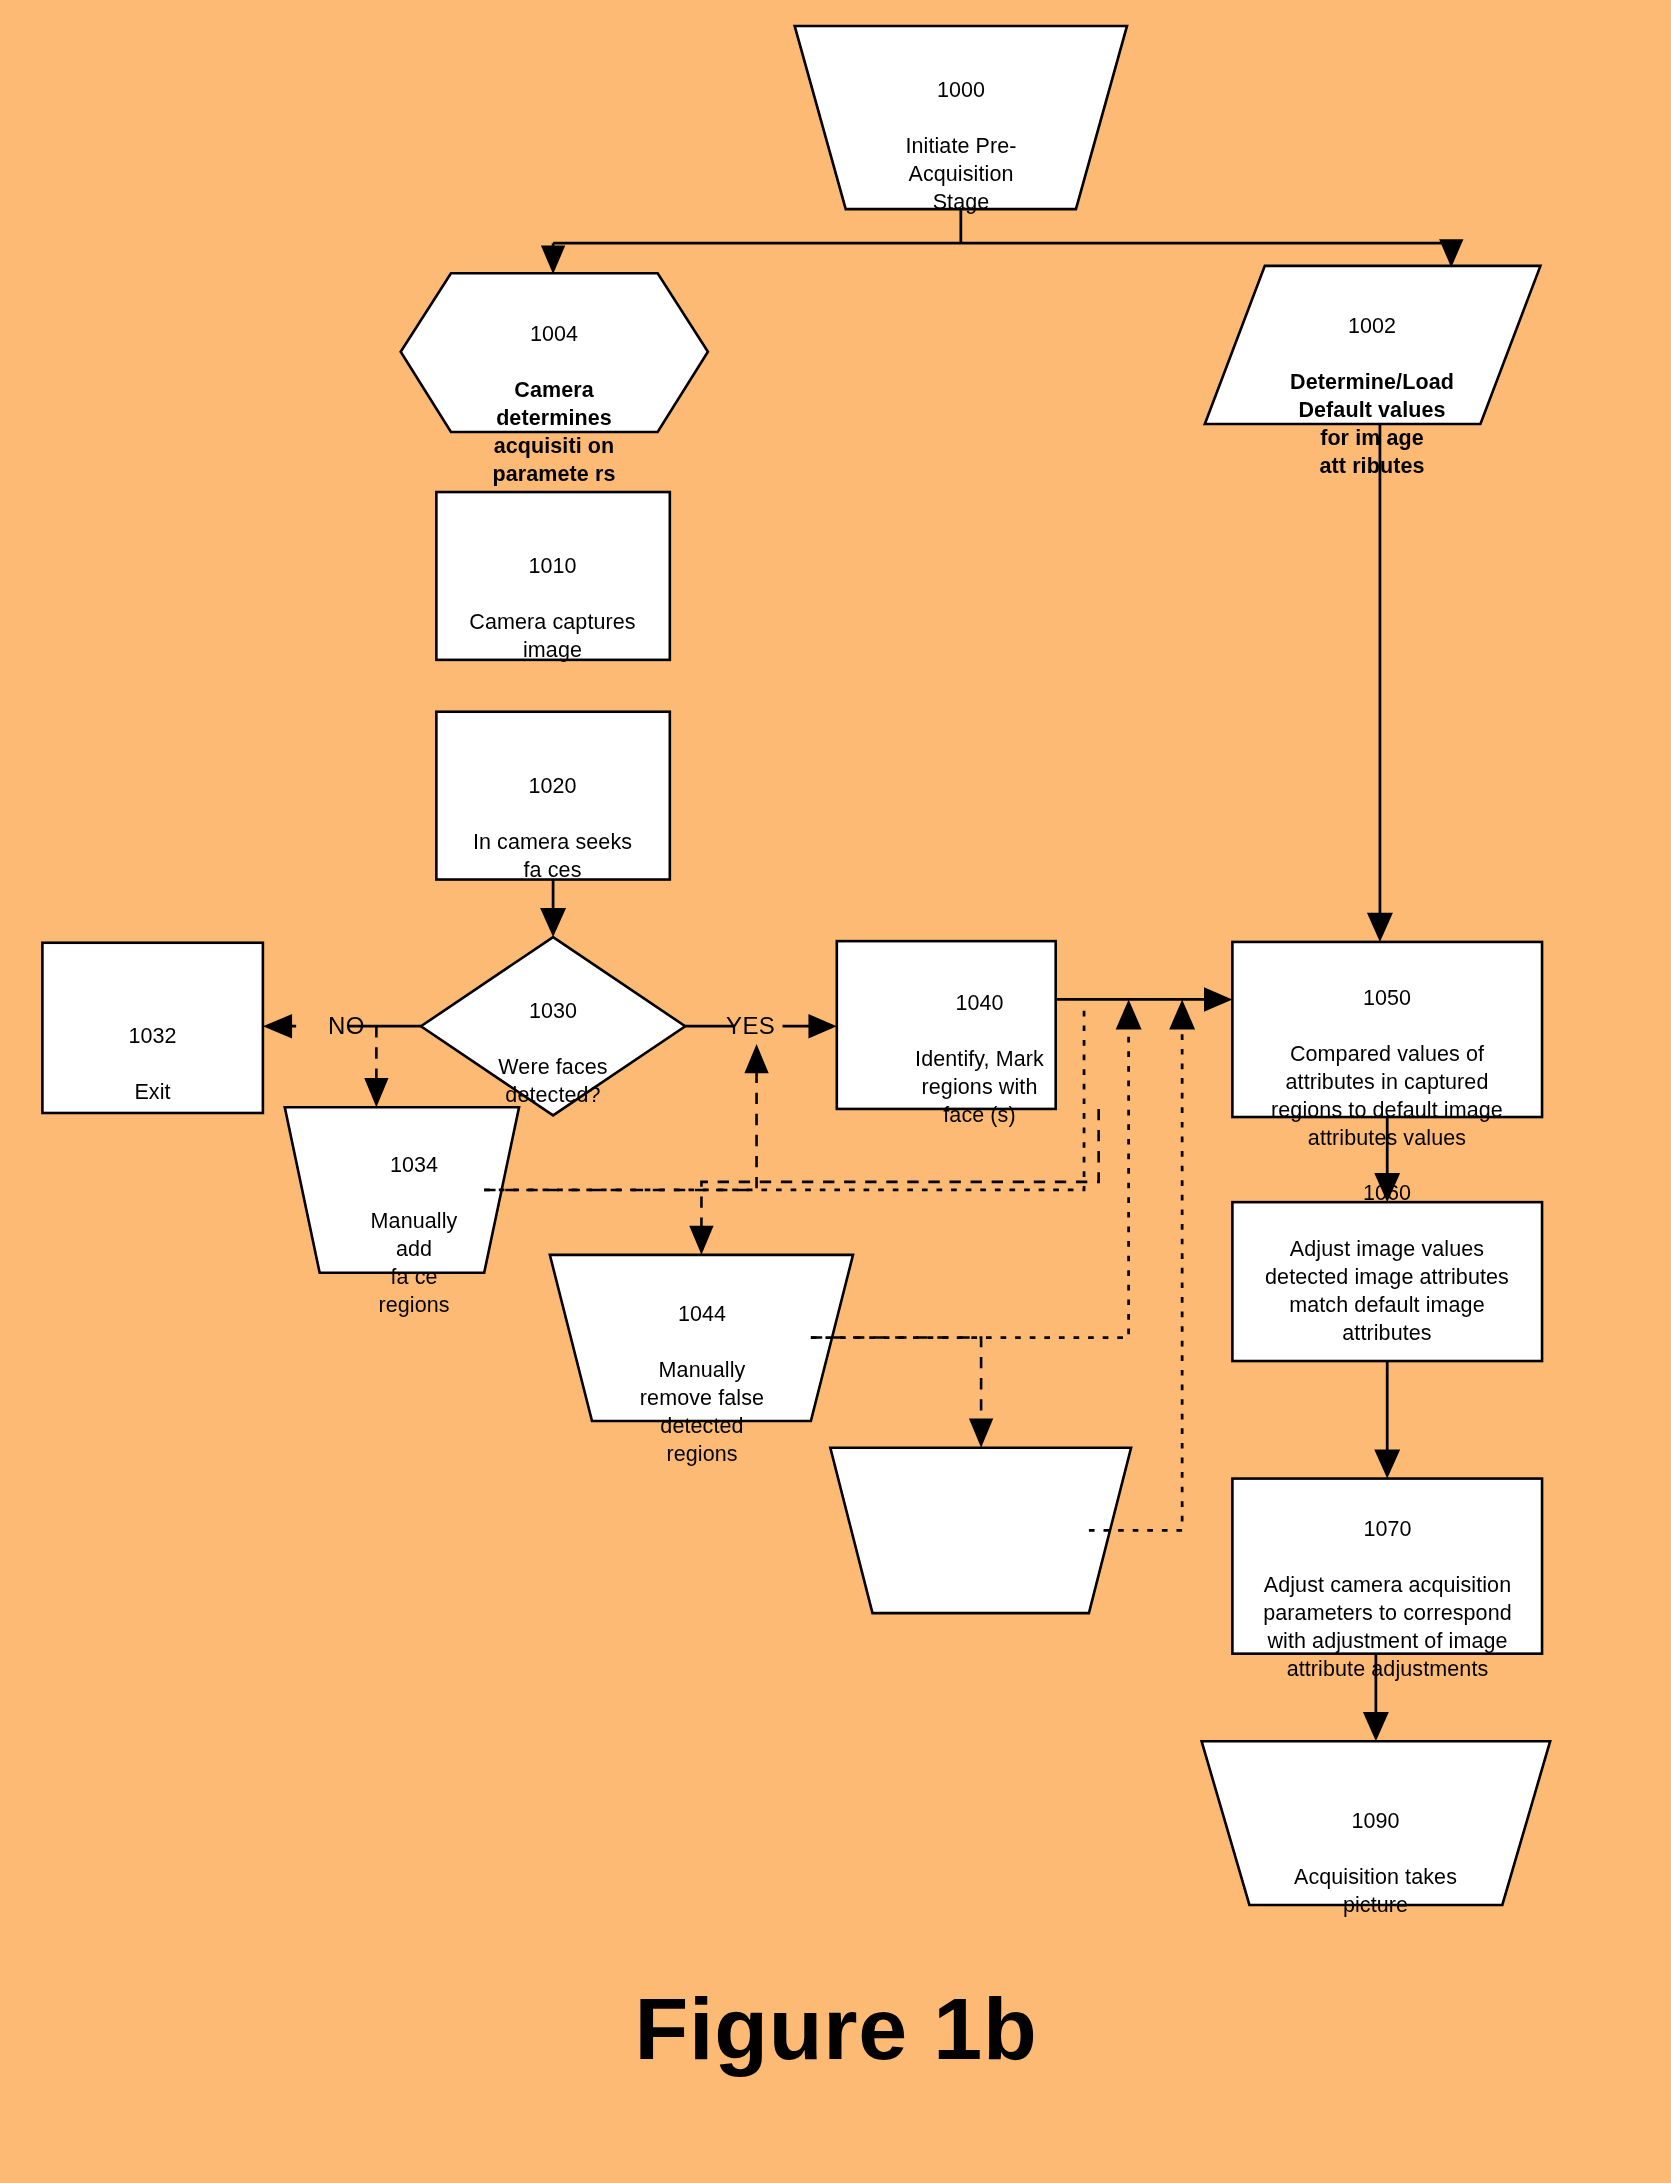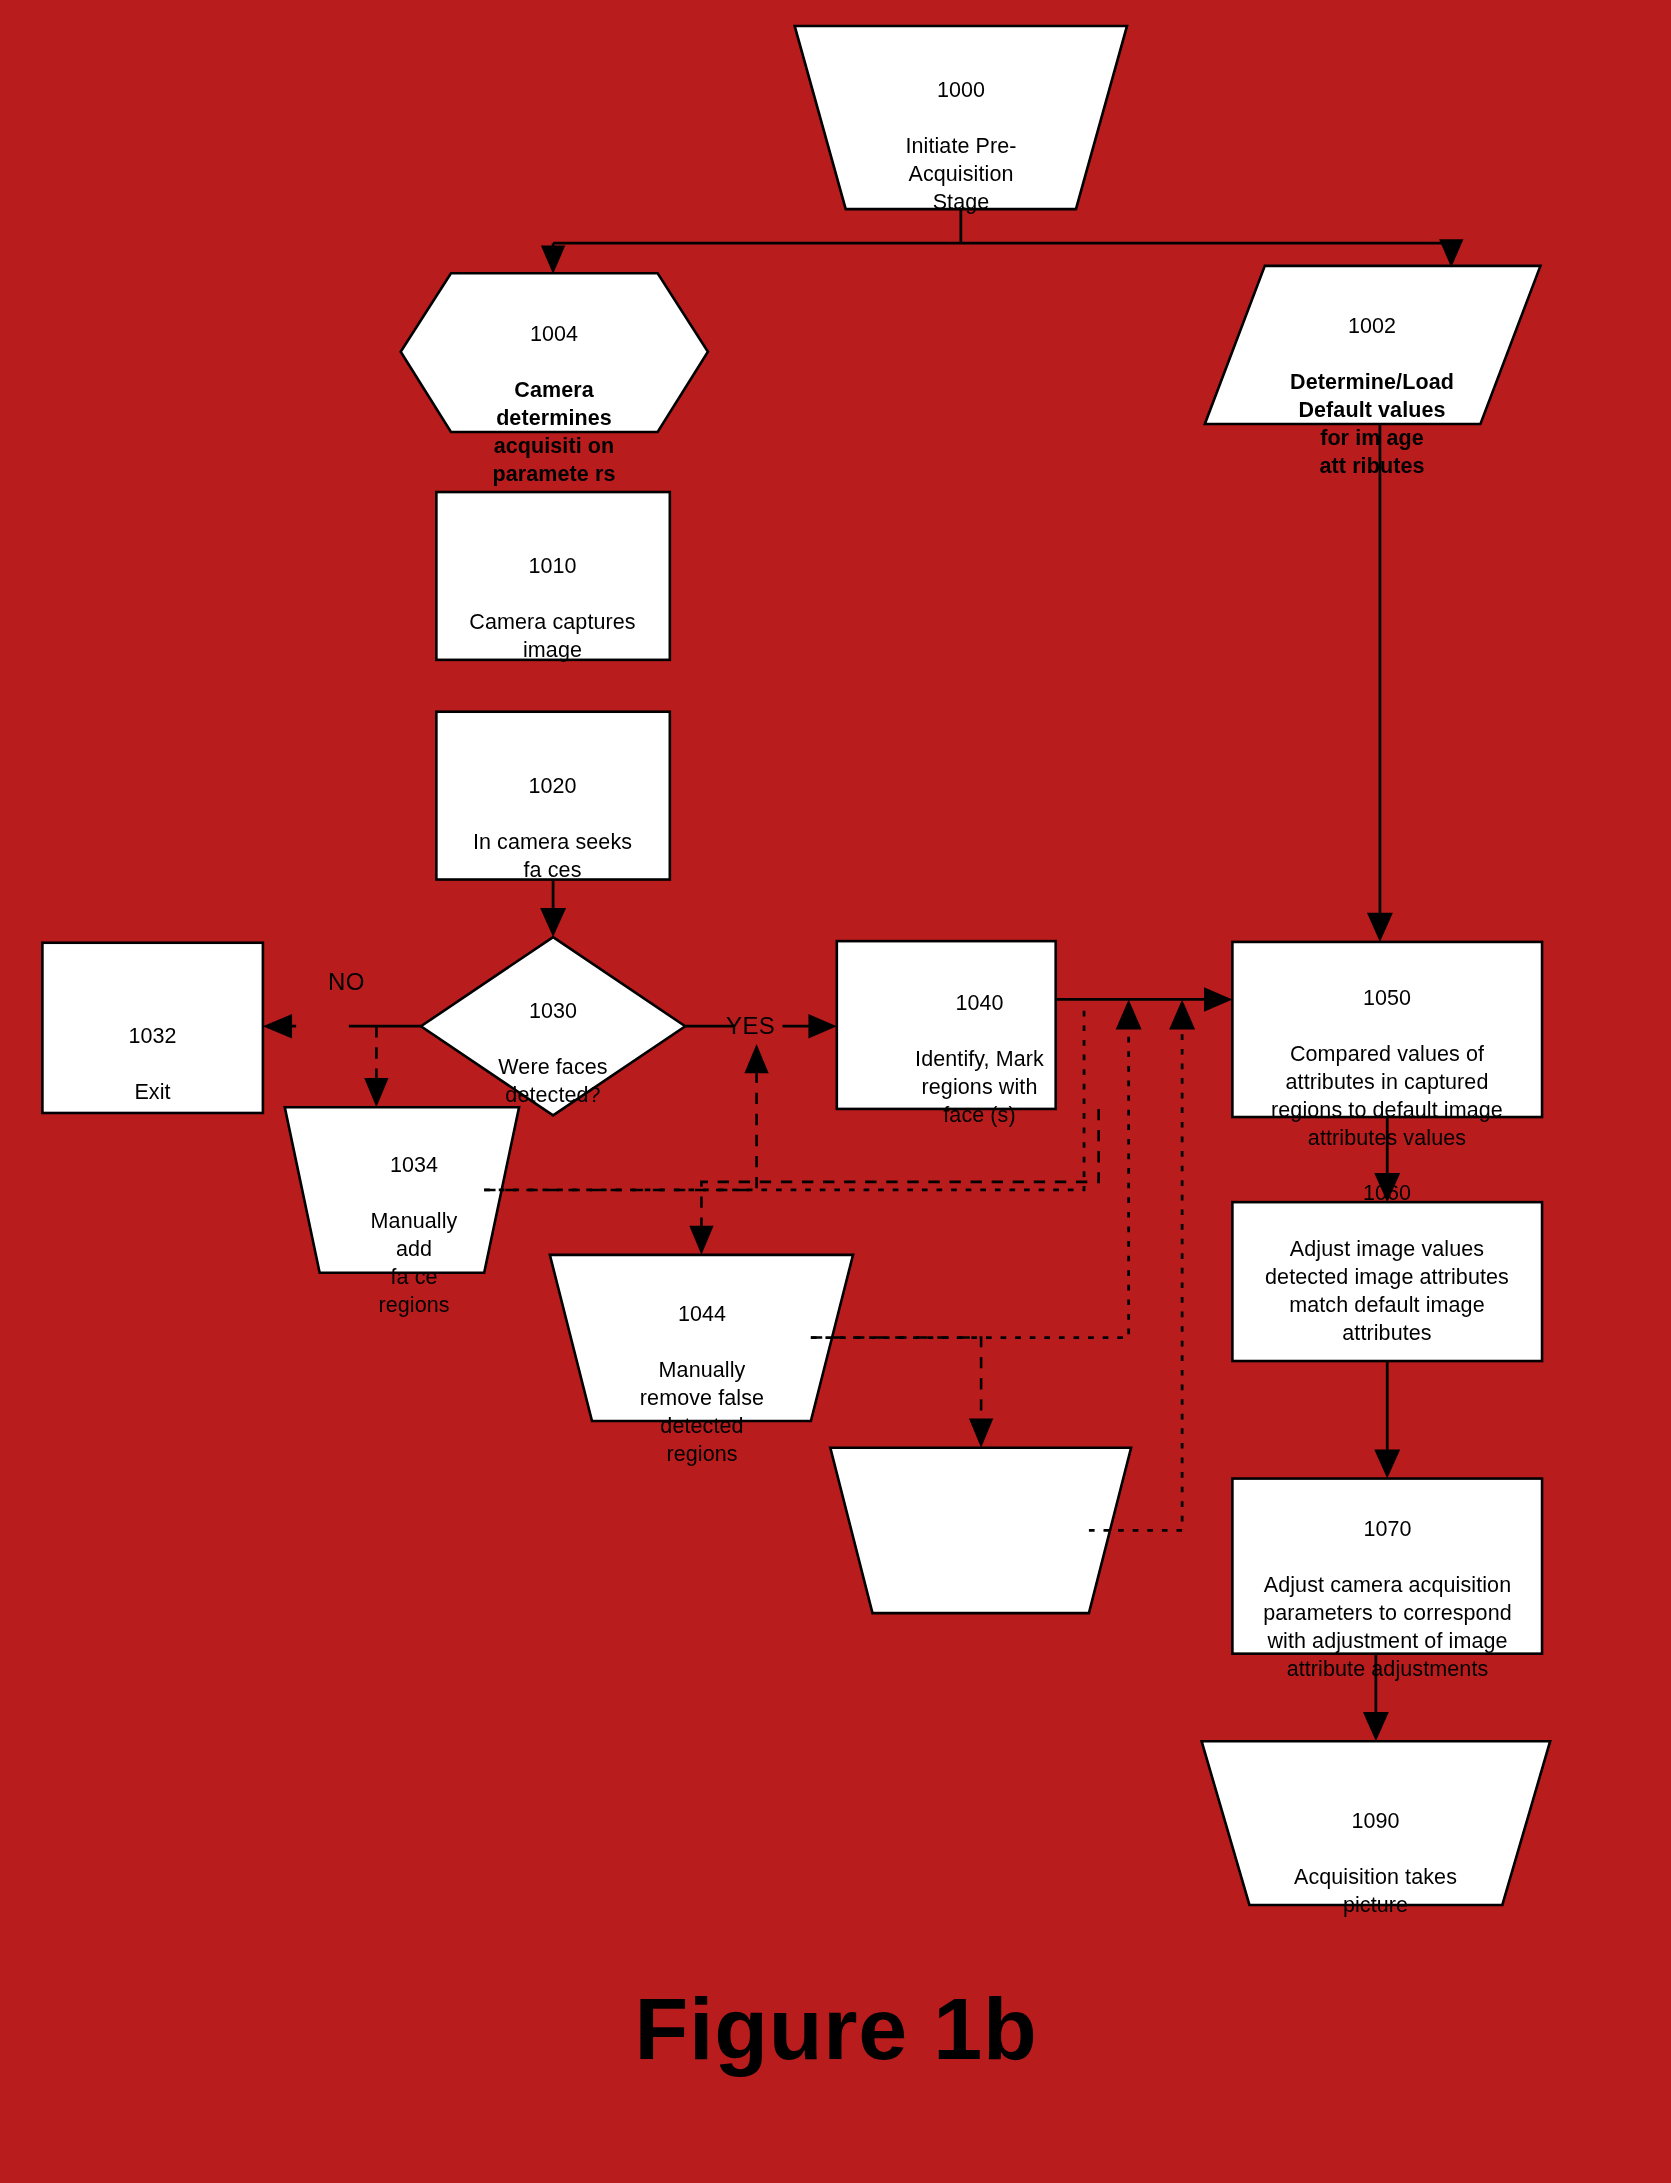--- a/index.html
+++ b/index.html
@@ -6,21 +6,21 @@
   html,body{margin:0;padding:0;background:#ffffff;}
   body{
     font-family:"Liberation Sans", sans-serif;
     color:#000000;
     -webkit-font-smoothing:antialiased;
   }
   #page{
     position:relative;
     width:1672px;
     height:2183px;
-    background:#b91c1c;
+    background:#fdba74;
     overflow:hidden;
   }
   #flow-svg{
     position:absolute;
     left:0; top:0;
     width:1672px;
     height:2183px;
     display:block;
   }
   
@@ -266,19 +266,19 @@
 with  adjustment of image
 attribute adjustments</span>
   </div>
 
   <div class="node-text" style="left:1249px; top:1780px; width:253px;">
     <span class="num">1090</span>
     <span class="body">Acquisition takes
 picture</span>
   </div>
 
-  <div class="branch-label" style="left:328px; top:968px;">NO</div>
+  <div class="branch-label" style="left:328px; top:1012px;">NO</div>
   <div class="branch-label" style="left:726px; top:1012px;">YES</div>
 
   <div id="figure-caption">Figure 1b</div>
 
 </div>
 
 
 </body></html>

